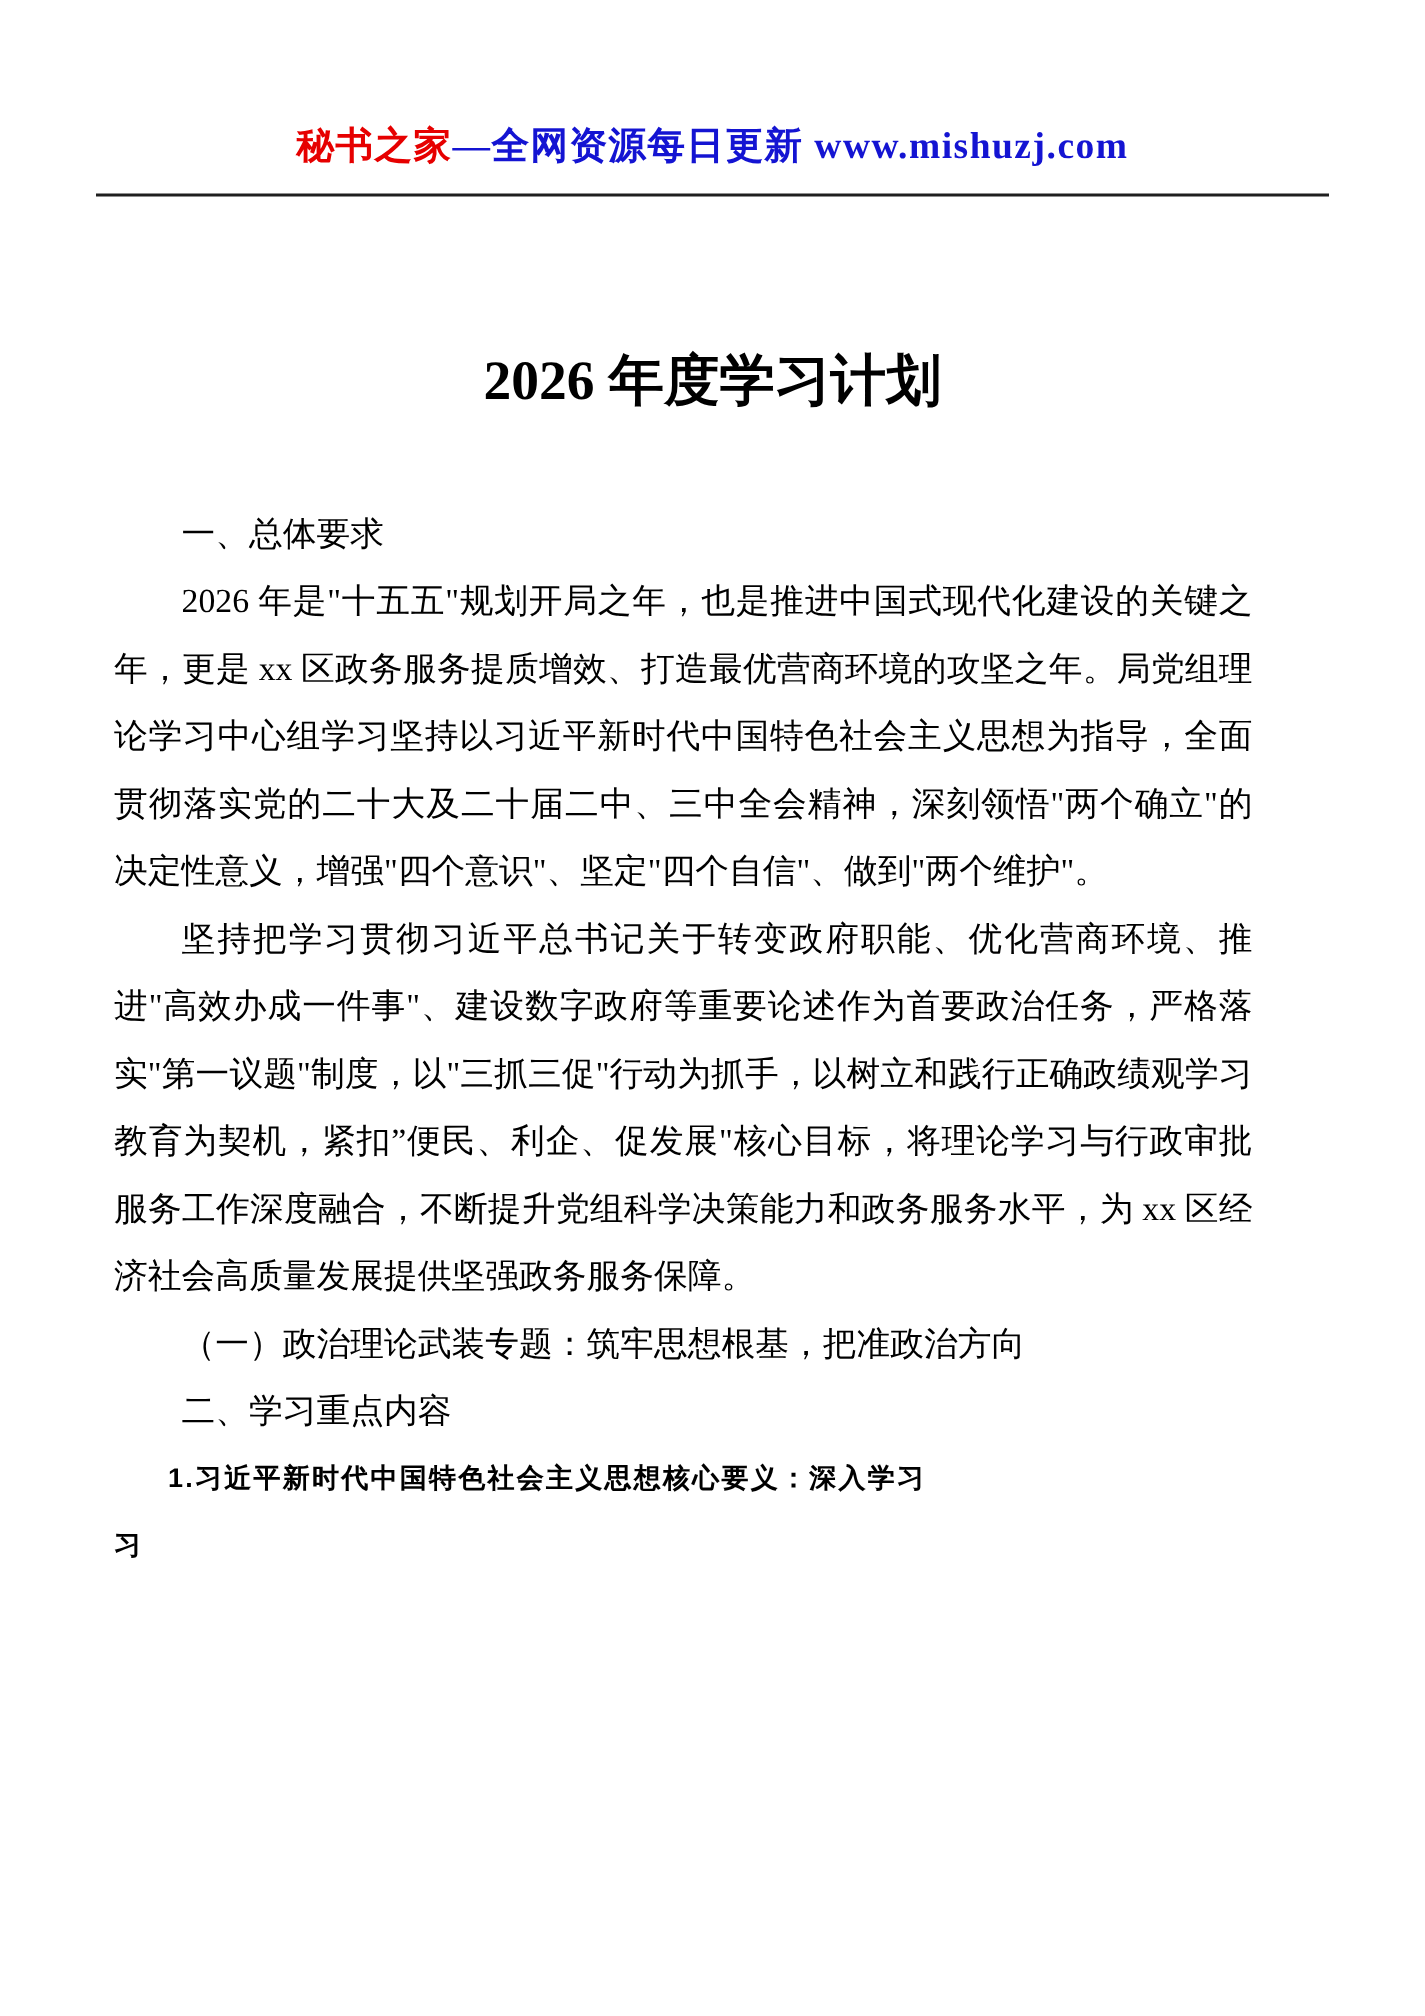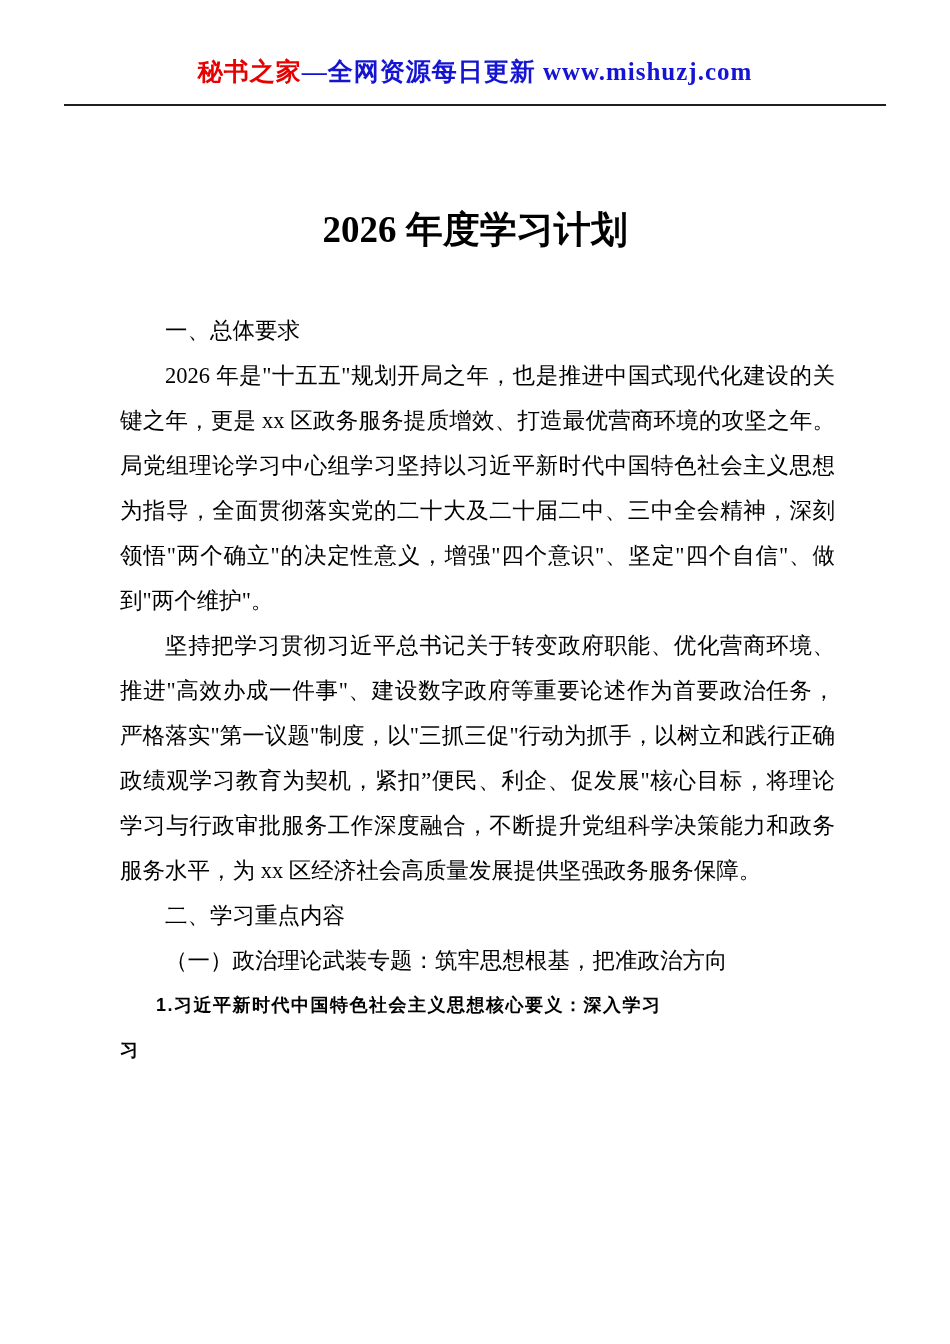--- a/index.html
+++ b/index.html
@@ -8,21 +8,21 @@
     width: 950px;
     min-height: 1344px;
     margin: 0 auto;
     background: #ffffff;
     font-family: "Liberation Serif", serif;
     color: #000;
     box-sizing: border-box;
     overflow: hidden;
   }
   .header {
-    padding-top: 55px;
+    padding-top: 80px;
     text-align: center;
     font-size: 25px;
     font-weight: bold;
     letter-spacing: 1px;
     white-space: nowrap;
   }
   .header .brand  { color: #e60000; }
   .header .tagline{ color: #1414d2; }
   .header .url    { color: #1414d2; text-decoration: none; cursor: pointer; }
   .rule {
@@ -32,21 +32,21 @@
   }
   .title {
     margin: 38px 60px 0 60px;
     text-align: center;
     font-size: 37px;
     font-weight: 700;
     line-height: 57px;
     font-family: "Liberation Serif", serif;
   }
   .content {
-    margin: 50px 115px 0 120px;
+    margin: 50px 115px 0 76px;
     font-size: 22.5px;
     line-height: 45px;
     text-align: justify;
   }
   .content p {
     margin: 0;
     text-indent: 2em;
   }
   .bold-item {
     font-family: "Liberation Sans", sans-serif;
@@ -73,21 +73,21 @@
   </h1>
 
   <div class="content">
 
     <p>一、总体要求</p>
 
     <p>2026 年是"十五五"规划开局之年，也是推进中国式现代化建设的关键之年，更是 xx 区政务服务提质增效、打造最优营商环境的攻坚之年。局党组理论学习中心组学习坚持以习近平新时代中国特色社会主义思想为指导，全面贯彻落实党的二十大及二十届二中、三中全会精神，深刻领悟"两个确立"的决定性意义，增强"四个意识"、坚定"四个自信"、做到"两个维护"。</p>
 
     <p><span>坚持把学习贯彻习近平总书记关于转变政府职能、优化营商环境、推进"高效办成一件事"、建设数字政府等重要论述作为首要政治任务，严格落实"</span><b>第一</b><span>议题"制度，以"三抓三促"行动为抓手，以树立和践行正确政绩观学习教育为契机，紧扣”便民、利企、促发展"核心目标，将理论学习与行政审批服务工作深度融合，不断提升党组科学决策能力和政务服务水平，为 xx 区经济社会高质量发展提供坚强政务服务保障。</span></p>
 
+    <p>（一）政治理论武装专题：筑牢思想根基，把准政治方向</p>
+
     <p>二、学习重点内容</p>
-
-    <p>（一）政治理论武装专题：筑牢思想根基，把准政治方向</p>
 
     <p class="bold-item"><span>1.习近平新时代中国特色社会主义思想核心要义：深入学习</span><br><span>习</span></p>
 
   </div>
 
 </div>
 
 </body></html>

